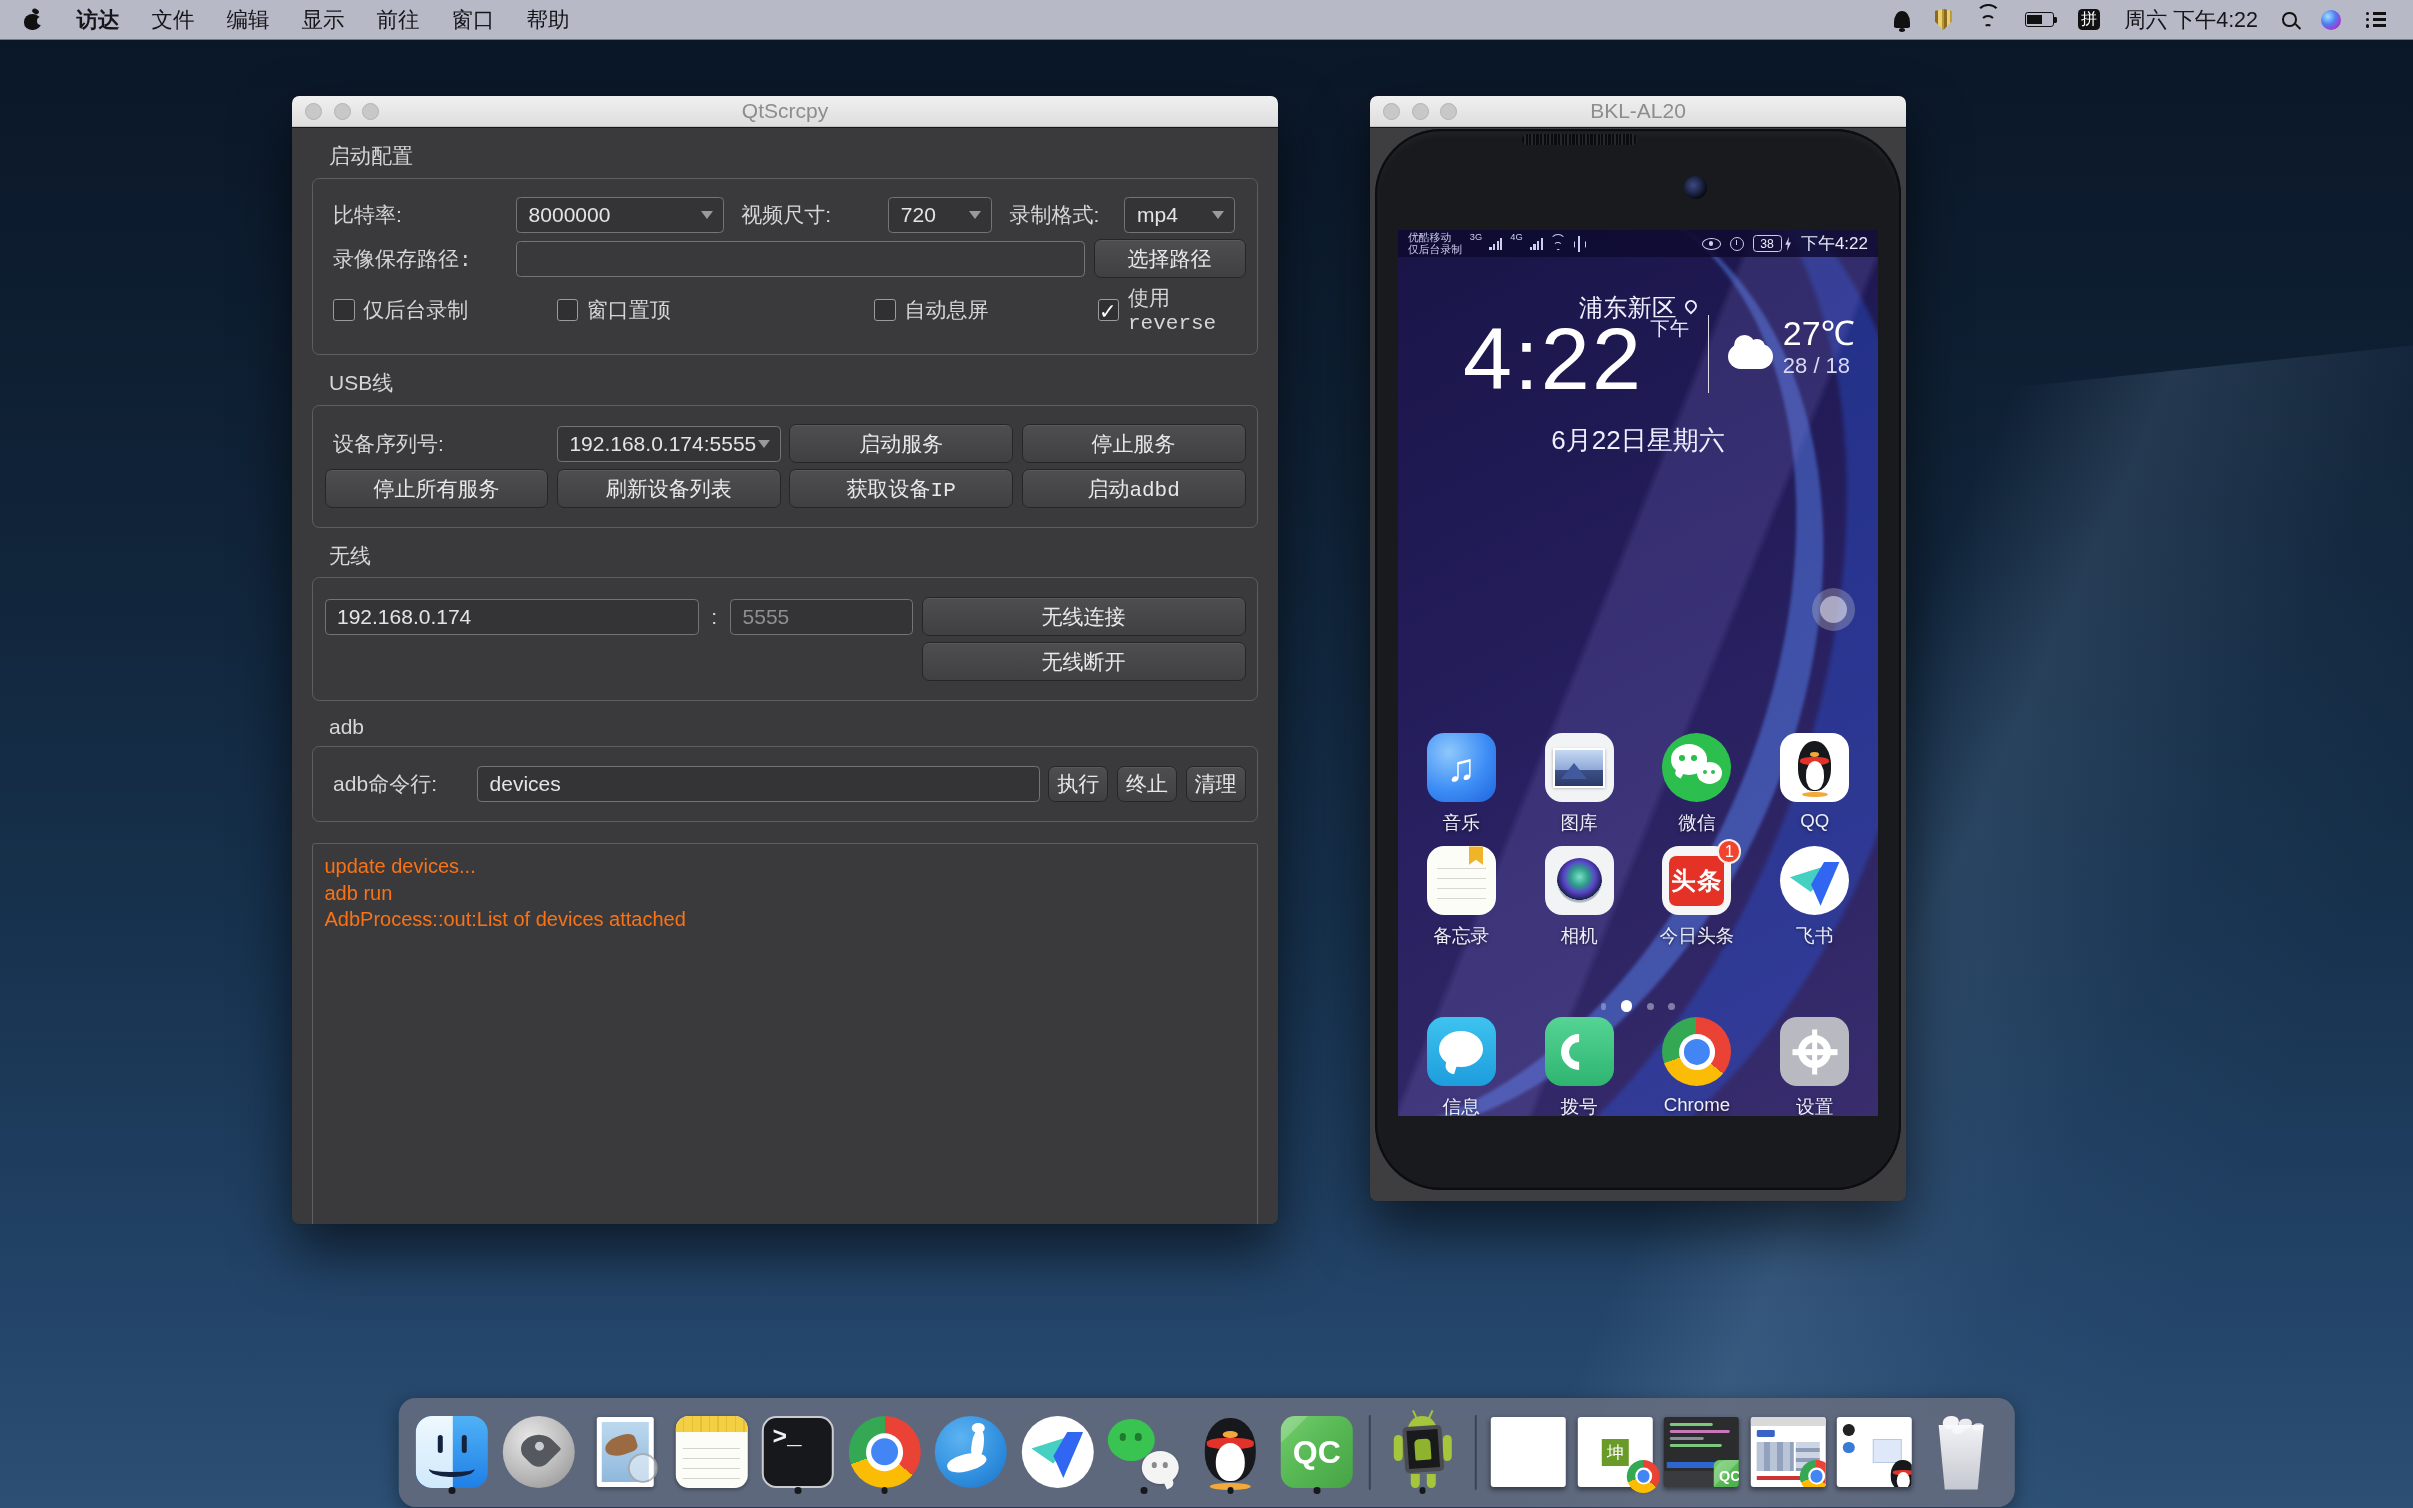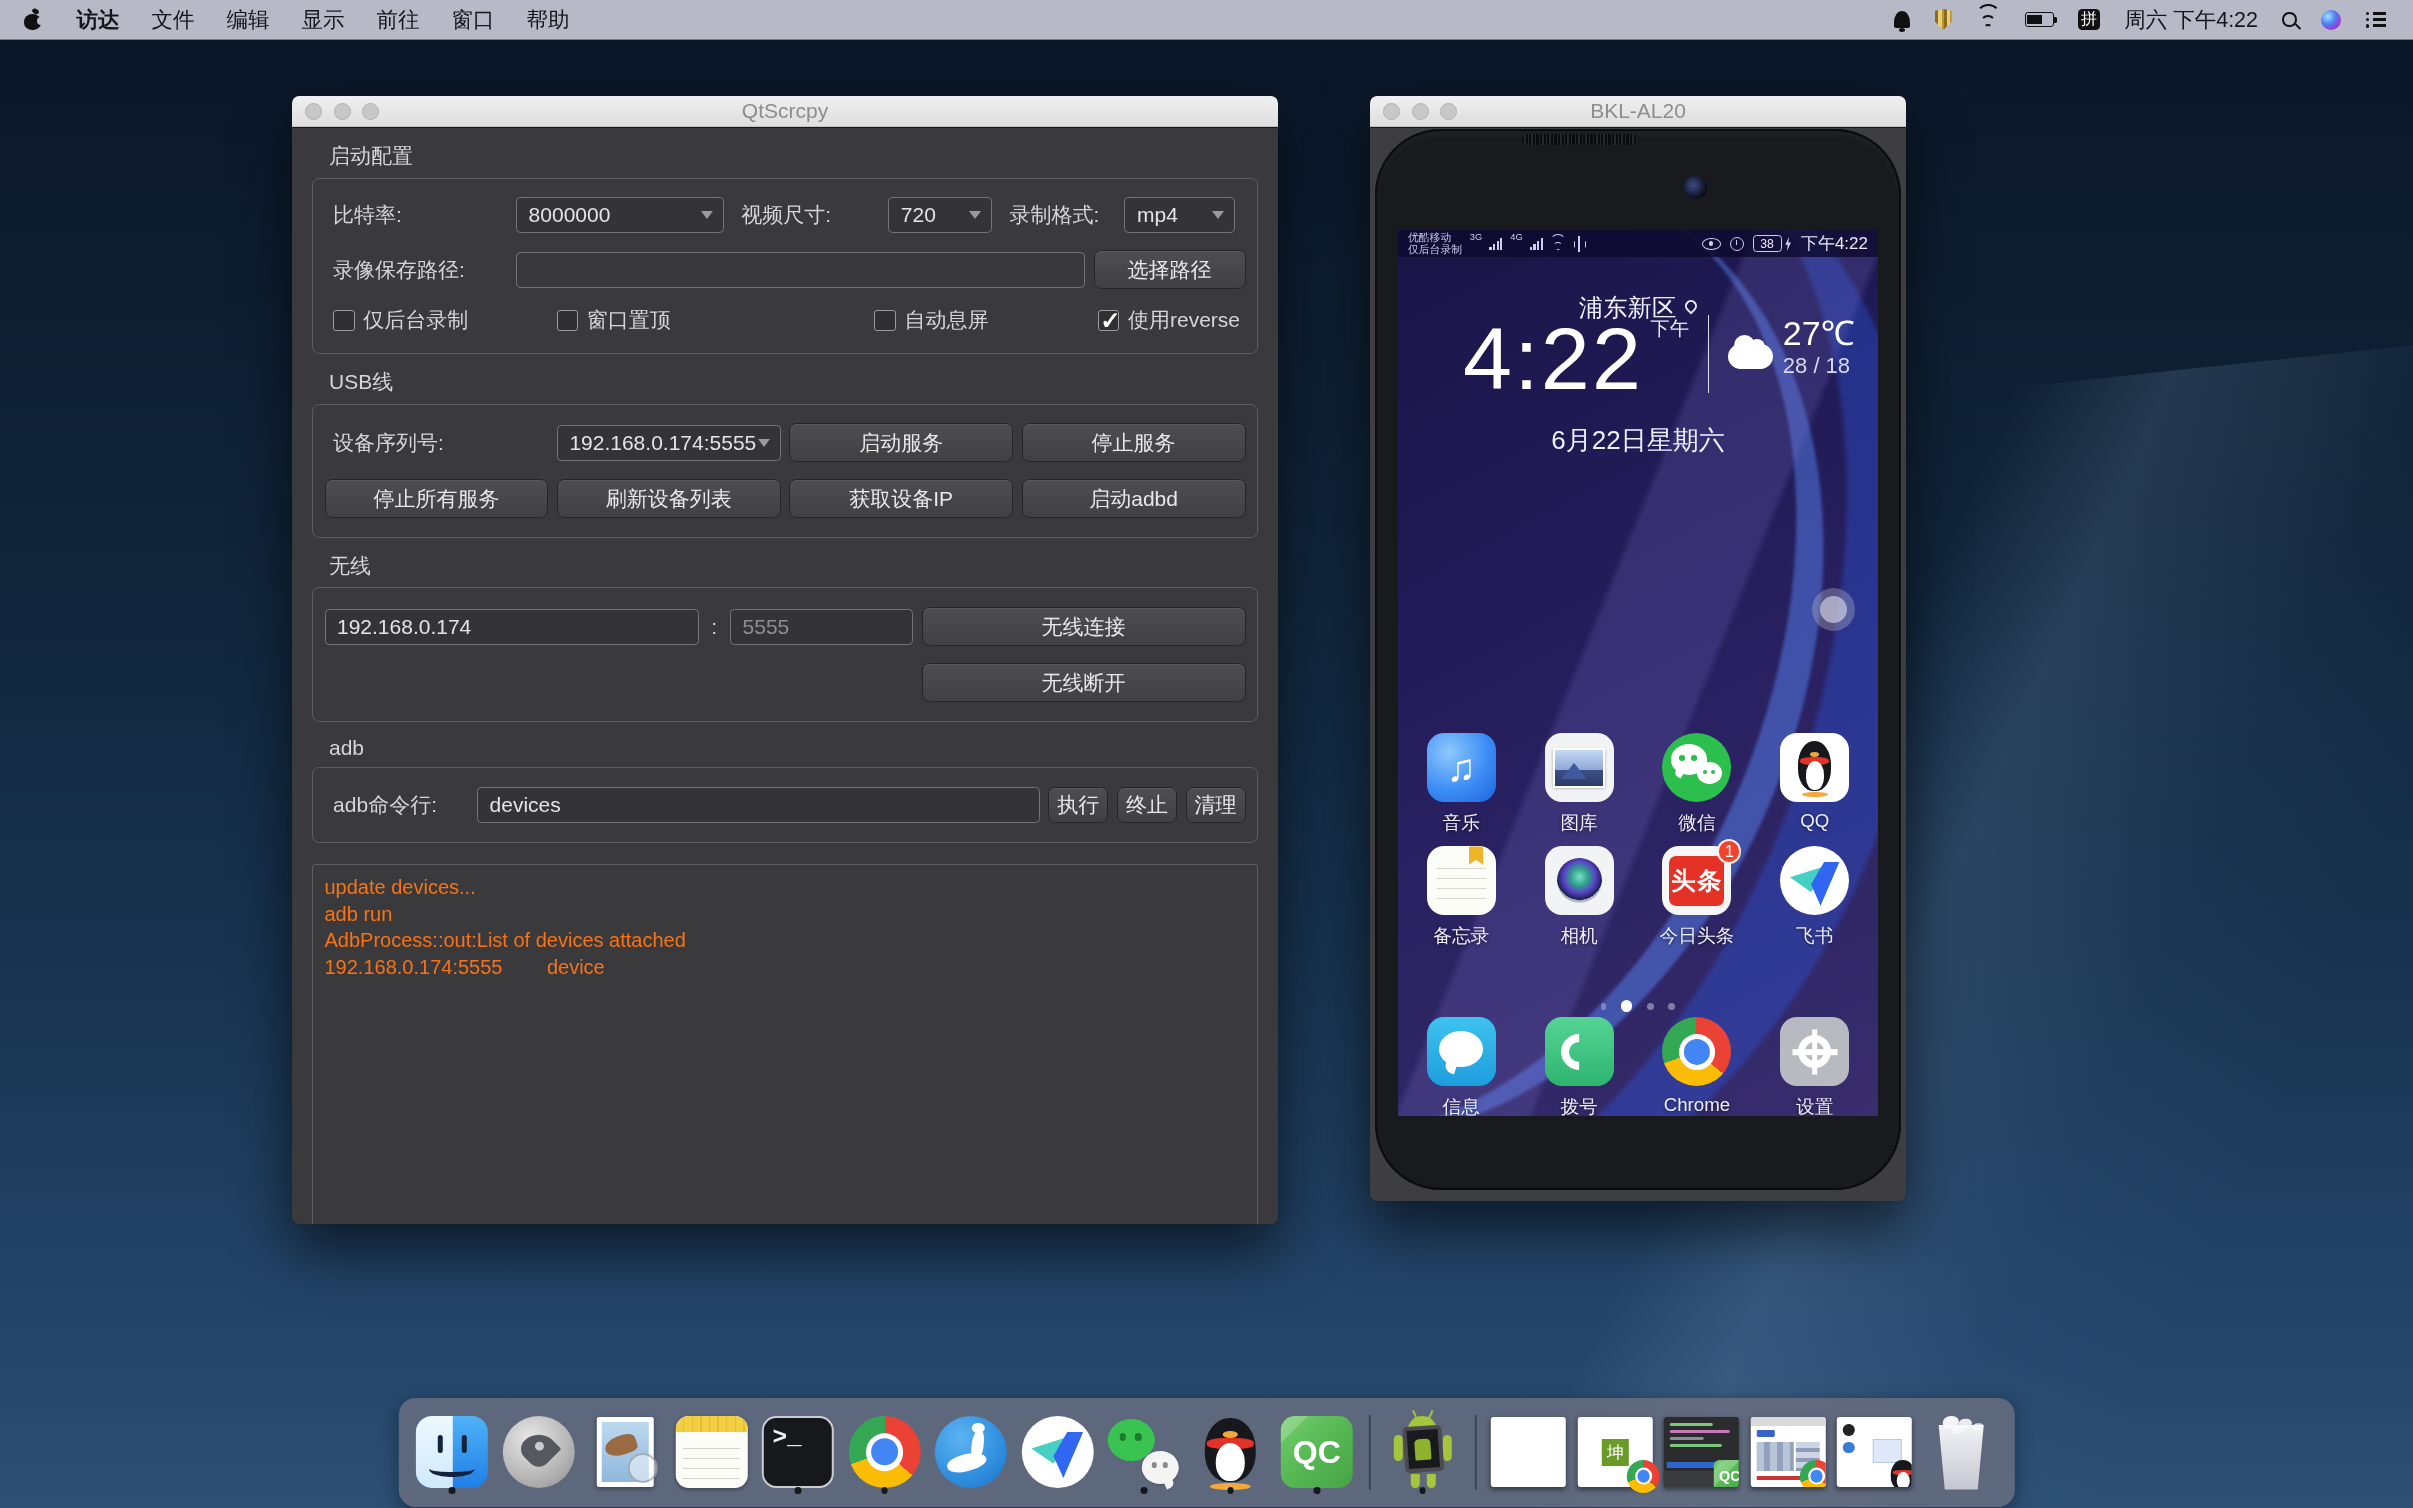--- a/index.html
+++ b/index.html
@@ -62,21 +62,21 @@
   .tl { width:17px; height:17px; border-radius:50%; background:#c8c8c8; border:0.7px solid #b2b2b2; }
   .wtitle { color:#8d8d8d; font-size:21px; }
 
   
   #qtwin { left:292px; top:96px; width:986px; height:1128px; }
   .qtbody { position:absolute; top:32px; bottom:0; left:0; right:0; background:#3a3a3c;
     color:#d6d6d6; font-size:21px; padding:0 20px; }
   .qsec { margin:14.4px 0 7.2px 17px; }
   .group { border:1.4px solid #5e5e5e; border-radius:7.2px; padding:18.7px 11.5px; }
   .qrow { display:grid; gap:8.6px; align-items:center; }
-  .qrow + .qrow { margin-top:17px; }
+  .qrow + .qrow { margin-top:6px;font-family:Liberation Mono, monospace; }
   .lab { padding-left:8.6px; }
   .combo, .tinput { height:36px; background:#343436; border:1.4px solid #747476; border-radius:4.3px;
     display:flex; align-items:center; padding:0 11.5px; position:relative; color:#e4e4e4; }
   .combo .arr { position:absolute; right:10px; width:0; height:0; border-left:6.5px solid transparent;
     border-right:6.5px solid transparent; border-top:8px solid #9a9a9a; }
   .tinput.empty { background:#39393b; }
   .ph { color:#8f8f92; }
   .btn { height:39px; background:linear-gradient(#4e4e50,#404042); border:1.4px solid #262628;
     border-radius:7.2px; color:#e8e8e8; display:flex; align-items:center; justify-content:center;
     box-shadow:inset 0 0.7px 0 rgba(255,255,255,.09); cursor:default; }
@@ -503,21 +503,20 @@
           <span class="btn small">执行</span>
           <span class="btn small">终止</span>
           <span class="btn small">清理</span>
         </div>
       </div>
 
       <div class="logbox">
         <div class="logline">update devices...</div>
         <div class="logline">adb run</div>
         <div class="logline">AdbProcess::out:List of devices attached</div>
-        <div class="logline">192.168.0.174:5555        device</div>
       </div>
     </div>
   </div>
 
   <div class="window" id="phwin">
     <div class="titlebar">
       <span class="traffic">
         <span class="tl"></span>
         <span class="tl"></span>
         <span class="tl"></span>

